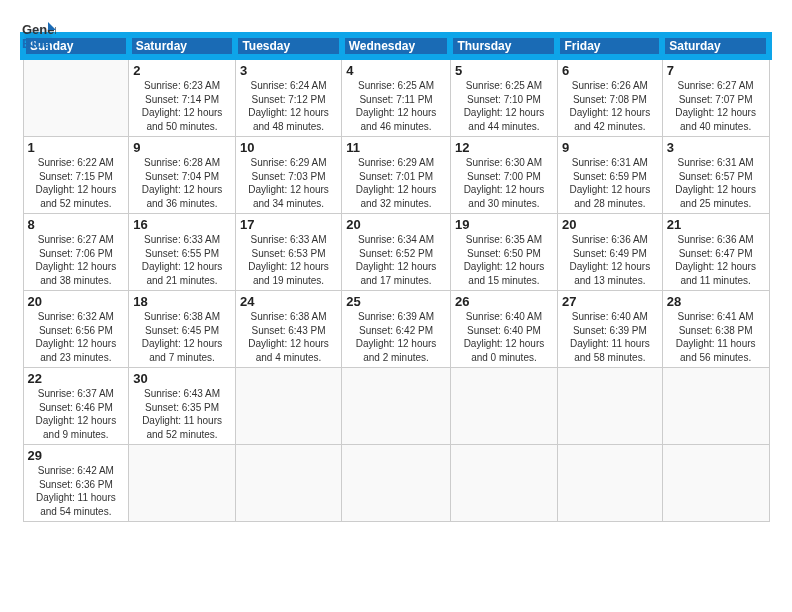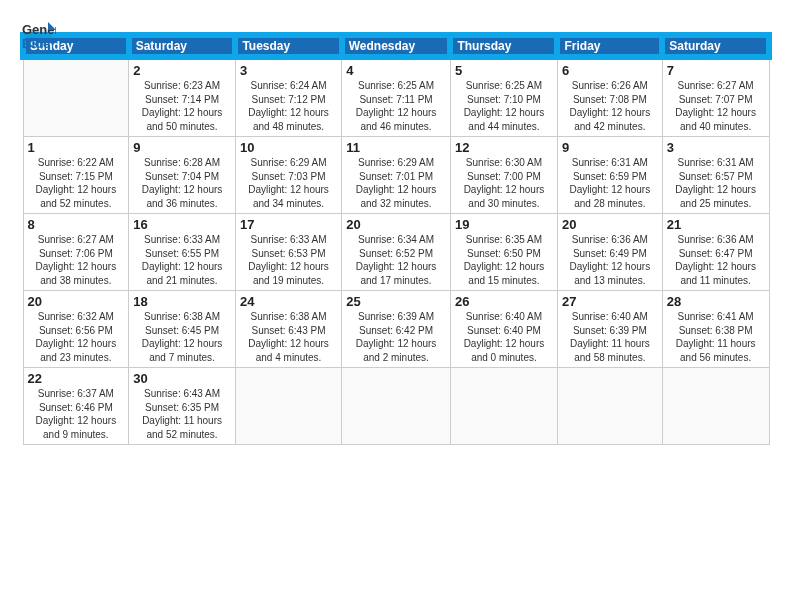--- a/index.html
+++ b/index.html
@@ -240,15 +240,27 @@
           <td>
             <span class="day-num">30</span>
             <div class="day-info">Sunrise: 6:43 AM<br>Sunset: 6:35 PM<br>Daylight: 11 hours and 52 minutes.</div>
           </td>
           <td class="empty"></td>
           <td class="empty"></td>
           <td class="empty"></td>
           <td class="empty"></td>
           <td class="empty"></td>
         </tr>
+        <tr>
+          <td>
+            <span class="day-num">29</span>
+            <div class="day-info">Sunrise: 6:42 AM<br>Sunset: 6:36 PM<br>Daylight: 11 hours and 54 minutes.</div>
+          </td>
+          <td class="empty"></td>
+          <td class="empty"></td>
+          <td class="empty"></td>
+          <td class="empty"></td>
+          <td class="empty"></td>
+          <td class="empty"></td>
+        </tr>
       </tbody>
   </table>
 </div>
 
 </body></html>

